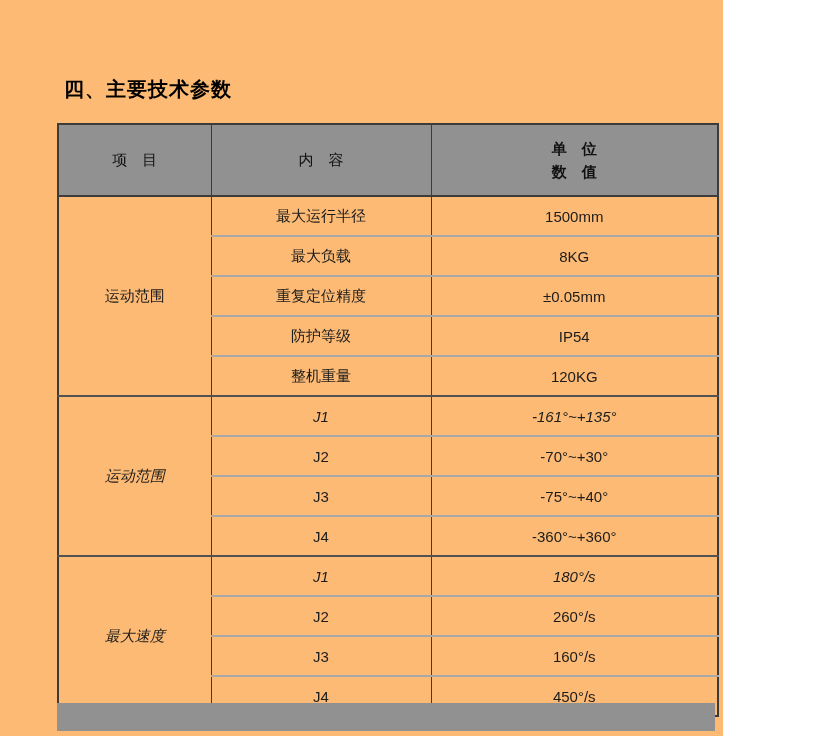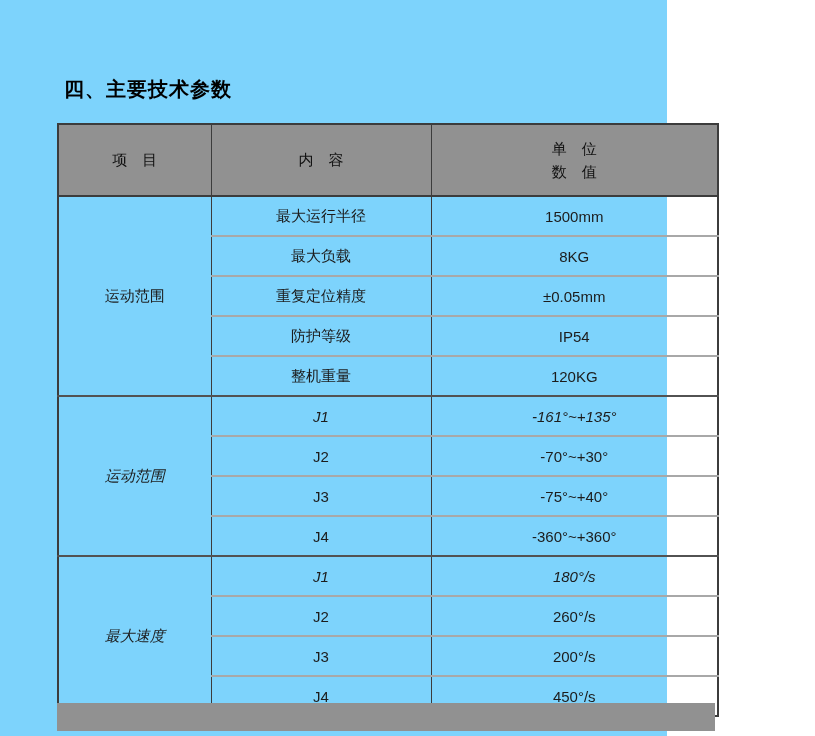--- a/index.html
+++ b/index.html
@@ -7,23 +7,23 @@
     padding: 0;
     background: #ffffff;
     width: 815px;
     height: 736px;
     overflow: hidden;
     font-family: "Liberation Sans", sans-serif;
     color: #1c1c1c;
   }
   .page {
     position: relative;
-    width: 667px;
+    width: 723px;
     height: 736px;
-    background: #7dd3fc;
+    background: #fdba74;
   }
   .title {
     margin: 0;
     position: absolute;
     left: 64px;
     top: 76px;
     font-size: 20px;
     font-weight: bold;
     color: #000000;
     letter-spacing: 1px;
@@ -47,21 +47,21 @@
     vertical-align: middle;
     font-size: 15px;
     padding: 0;
   }
   .spec-table thead th {
     height: 70px;
     background: #919191;
     font-weight: normal;
     color: #111111;
   }
-  .unit-line { line-height: 1.0; padding: 4px 0; }
+  .unit-line { line-height: 1.0; padding: 4px 0; font-weight: bold; }
   .c-content, .h-content {
     border-left: 1px solid #3c3c3c;
     border-right: 1px solid #3c3c3c;
   }
   .group-cell { border-right: 1px solid #3c3c3c; }
 
   tbody td { height: 38px; }
   tbody td { border-top: 2px solid #a8a8a8; }
   tr.first-row td { border-top: 2px solid #3c3c3c; }
   tr.group-start td { border-top: 2px solid #525252; font-style: italic; }
@@ -144,21 +144,21 @@
         <td class="group-cell" rowspan="4">最大速度</td>
         <td class="c-content">J1</td>
         <td>180°/s</td>
       </tr>
       <tr>
         <td class="c-content">J2</td>
         <td>260°/s</td>
       </tr>
       <tr>
         <td class="c-content">J3</td>
-        <td>200°/s</td>
+        <td>160°/s</td>
       </tr>
       <tr>
         <td class="c-content">J4</td>
         <td>450°/s</td>
       </tr>
     </tbody>
   </table>
 
   <div class="footer-bar"></div>
 

